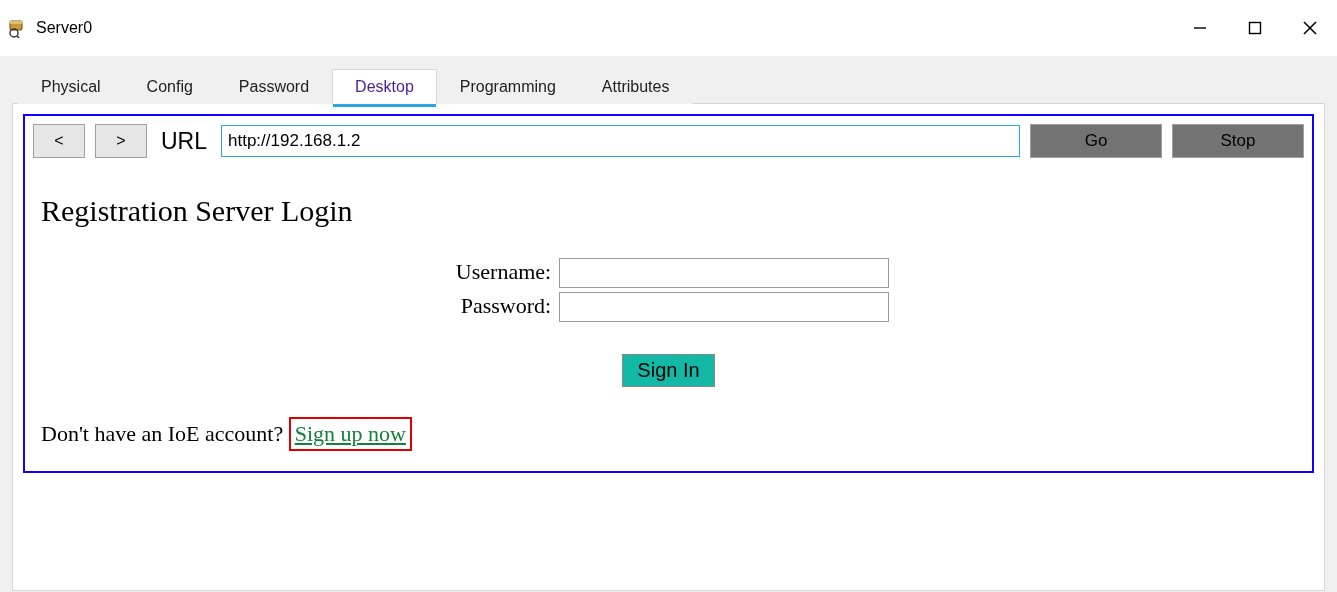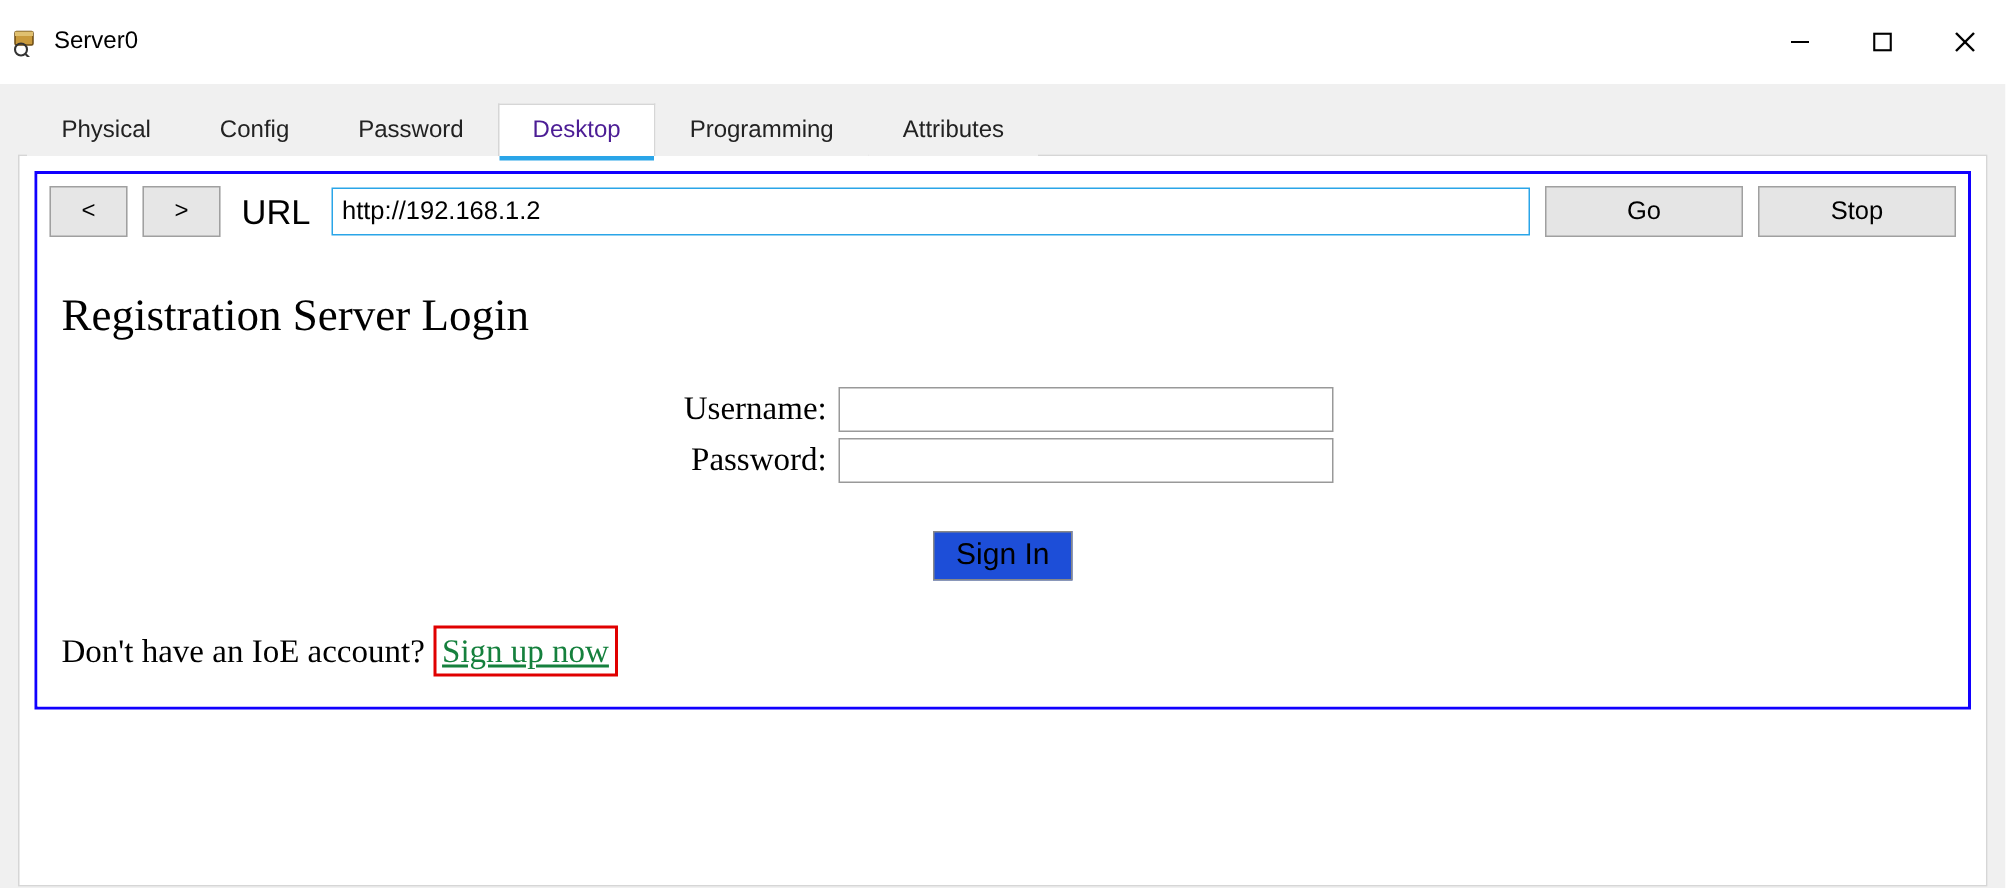--- a/index.html
+++ b/index.html
@@ -142,21 +142,21 @@
     flex: 1;
     height: 32px;
     border: 1px solid #2aa5e8;
     padding: 0 6px;
     font-size: 17px;
     box-sizing: border-box;
     outline: none;
   }
   .action-btn {
     width: 130px; height: 32px;
-    background: #e5e5e5;
+    background: #737373;
     border: 1px solid #a0a0a0;
     font-size: 17px;
     display: flex; align-items: center; justify-content: center;
   }
   .page {
     padding: 6px 16px 20px 16px;
     background: #ffffff;
     font-family: "Times New Roman", serif;
   }
   .page h1 {
@@ -192,21 +192,21 @@
     box-sizing: border-box;
     background: #fff;
   }
   .signin-wrap {
     text-align: center;
     margin-bottom: 30px;
   }
   .signin-btn {
     font-size: 20px;
     padding: 4px 14px;
-    background: #1d4ed8;
+    background: #14b8a6;
     border: 1px solid #888;
   }
   .signup-line {
     font-size: 22px;
   }
   .signup-link {
     color: #15803d;
   }
   .highlight-box {
     border: 2px solid #e00000;

